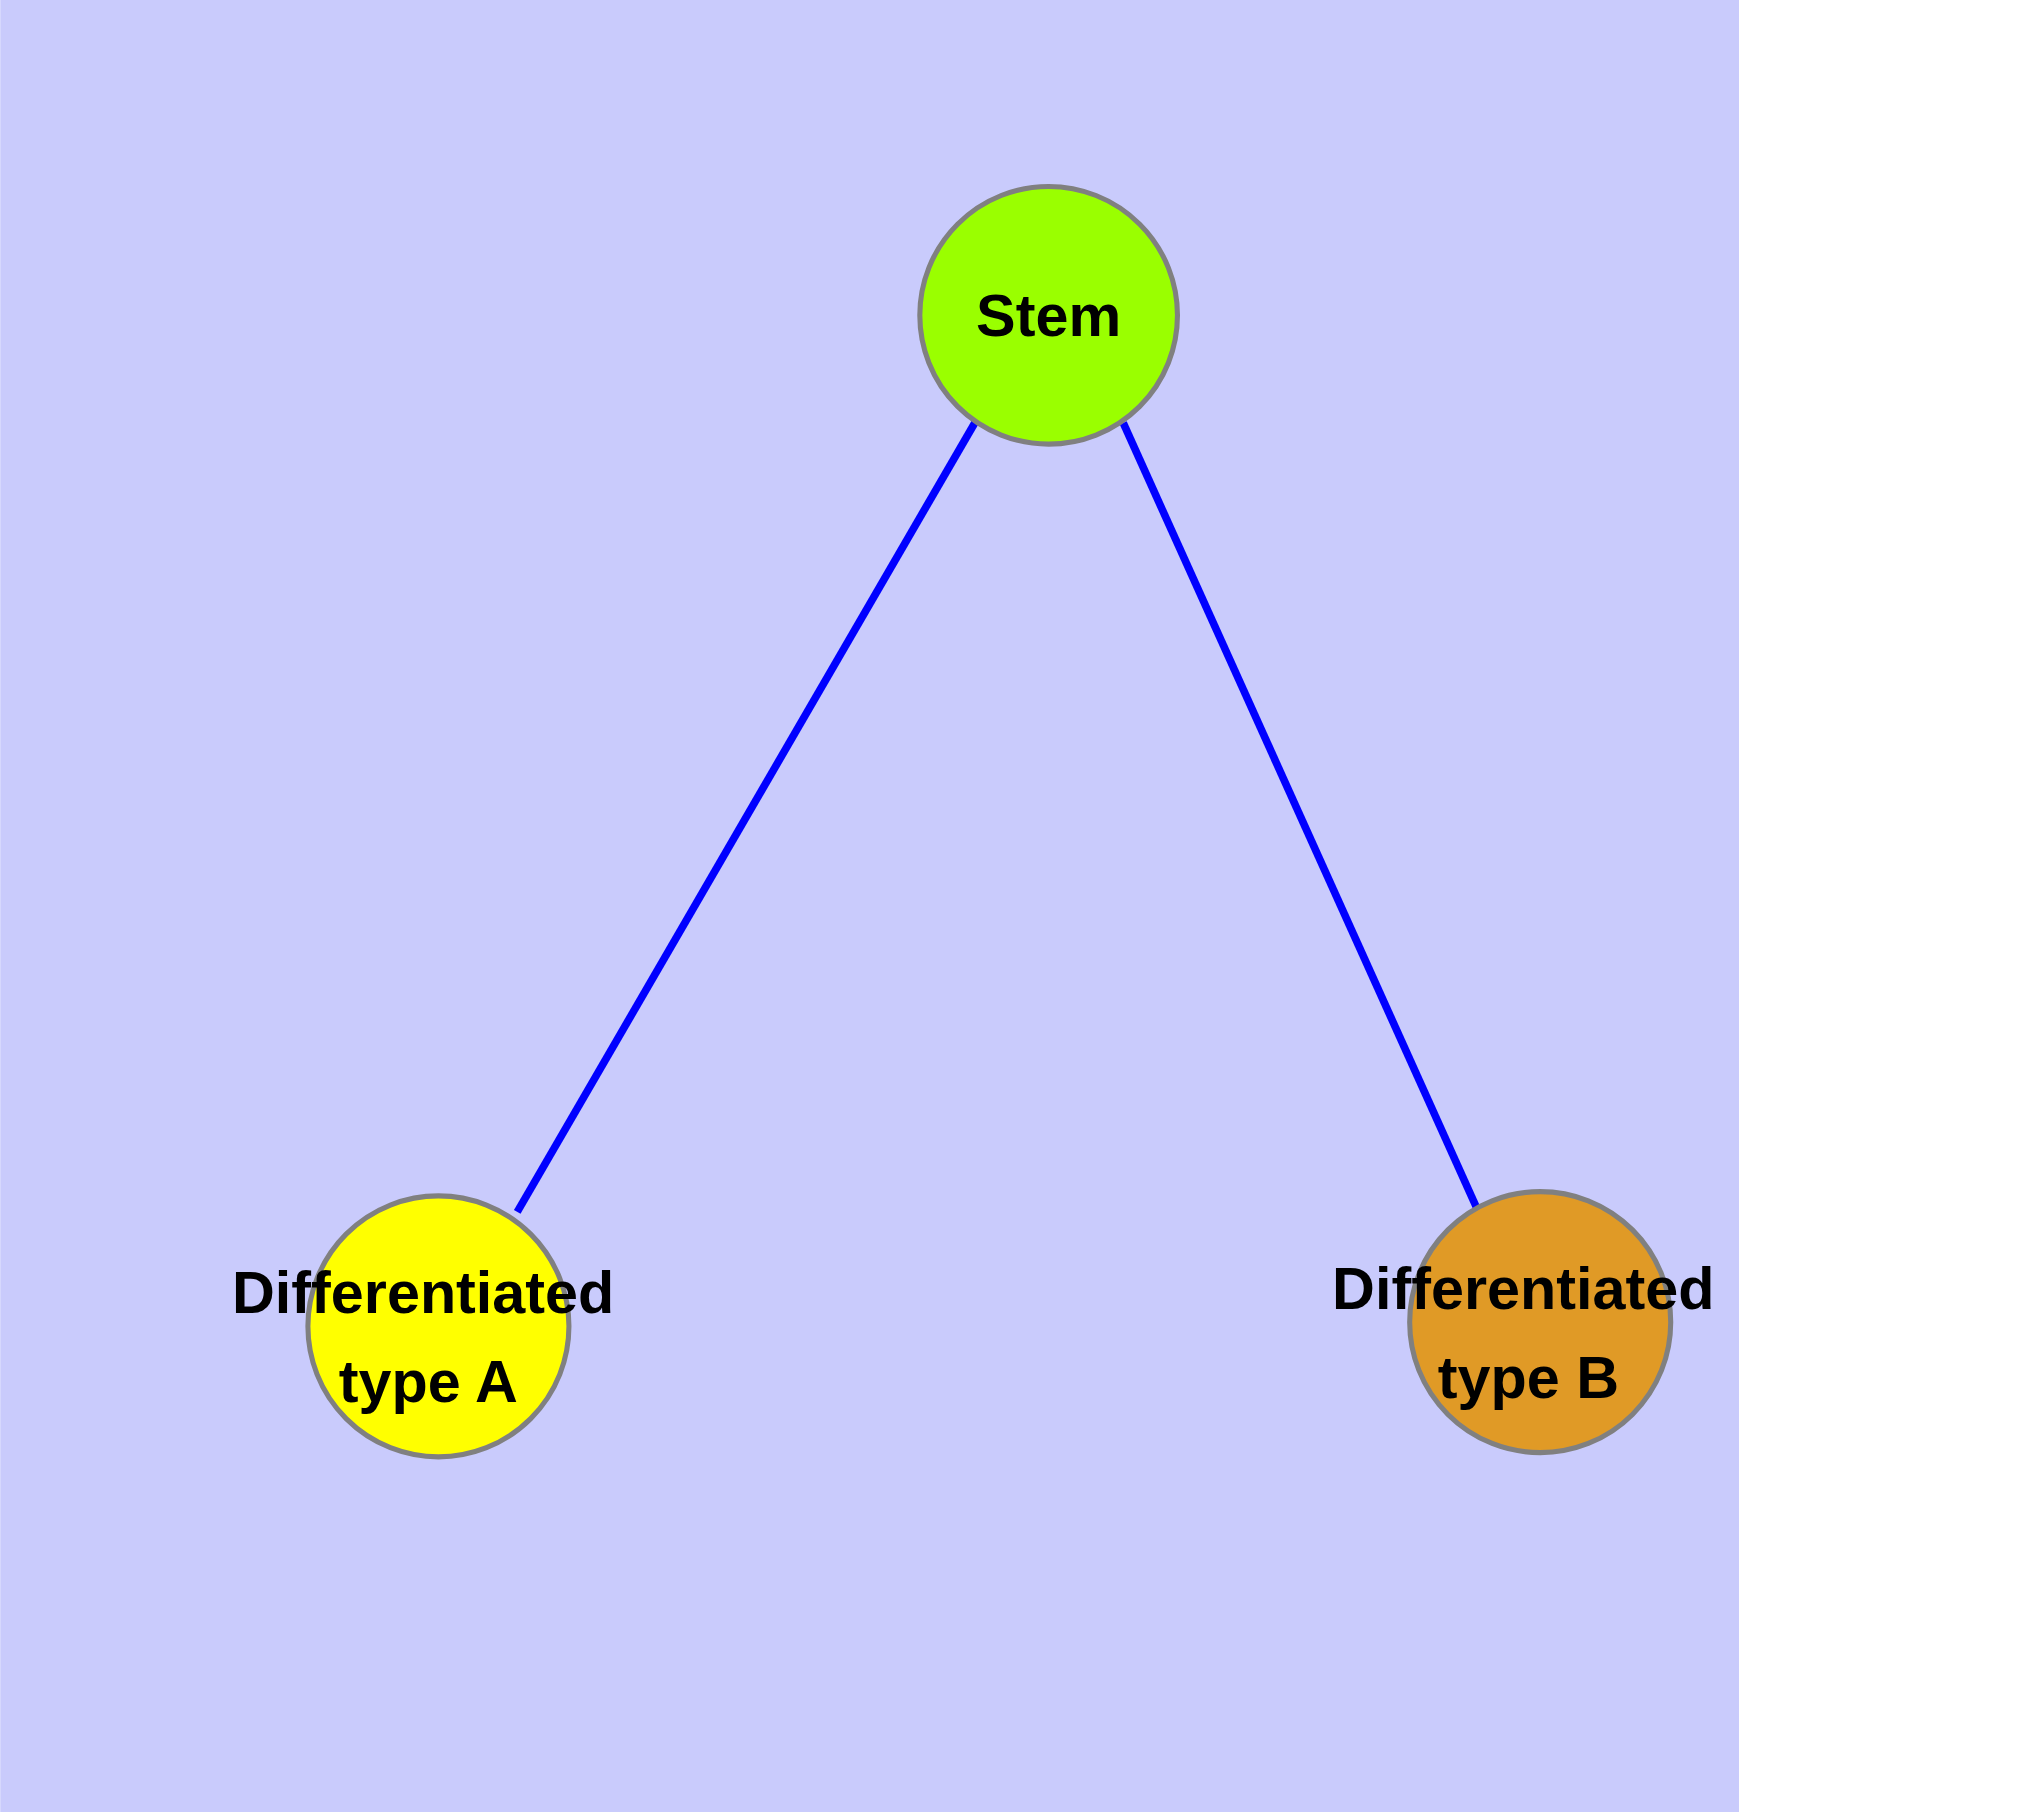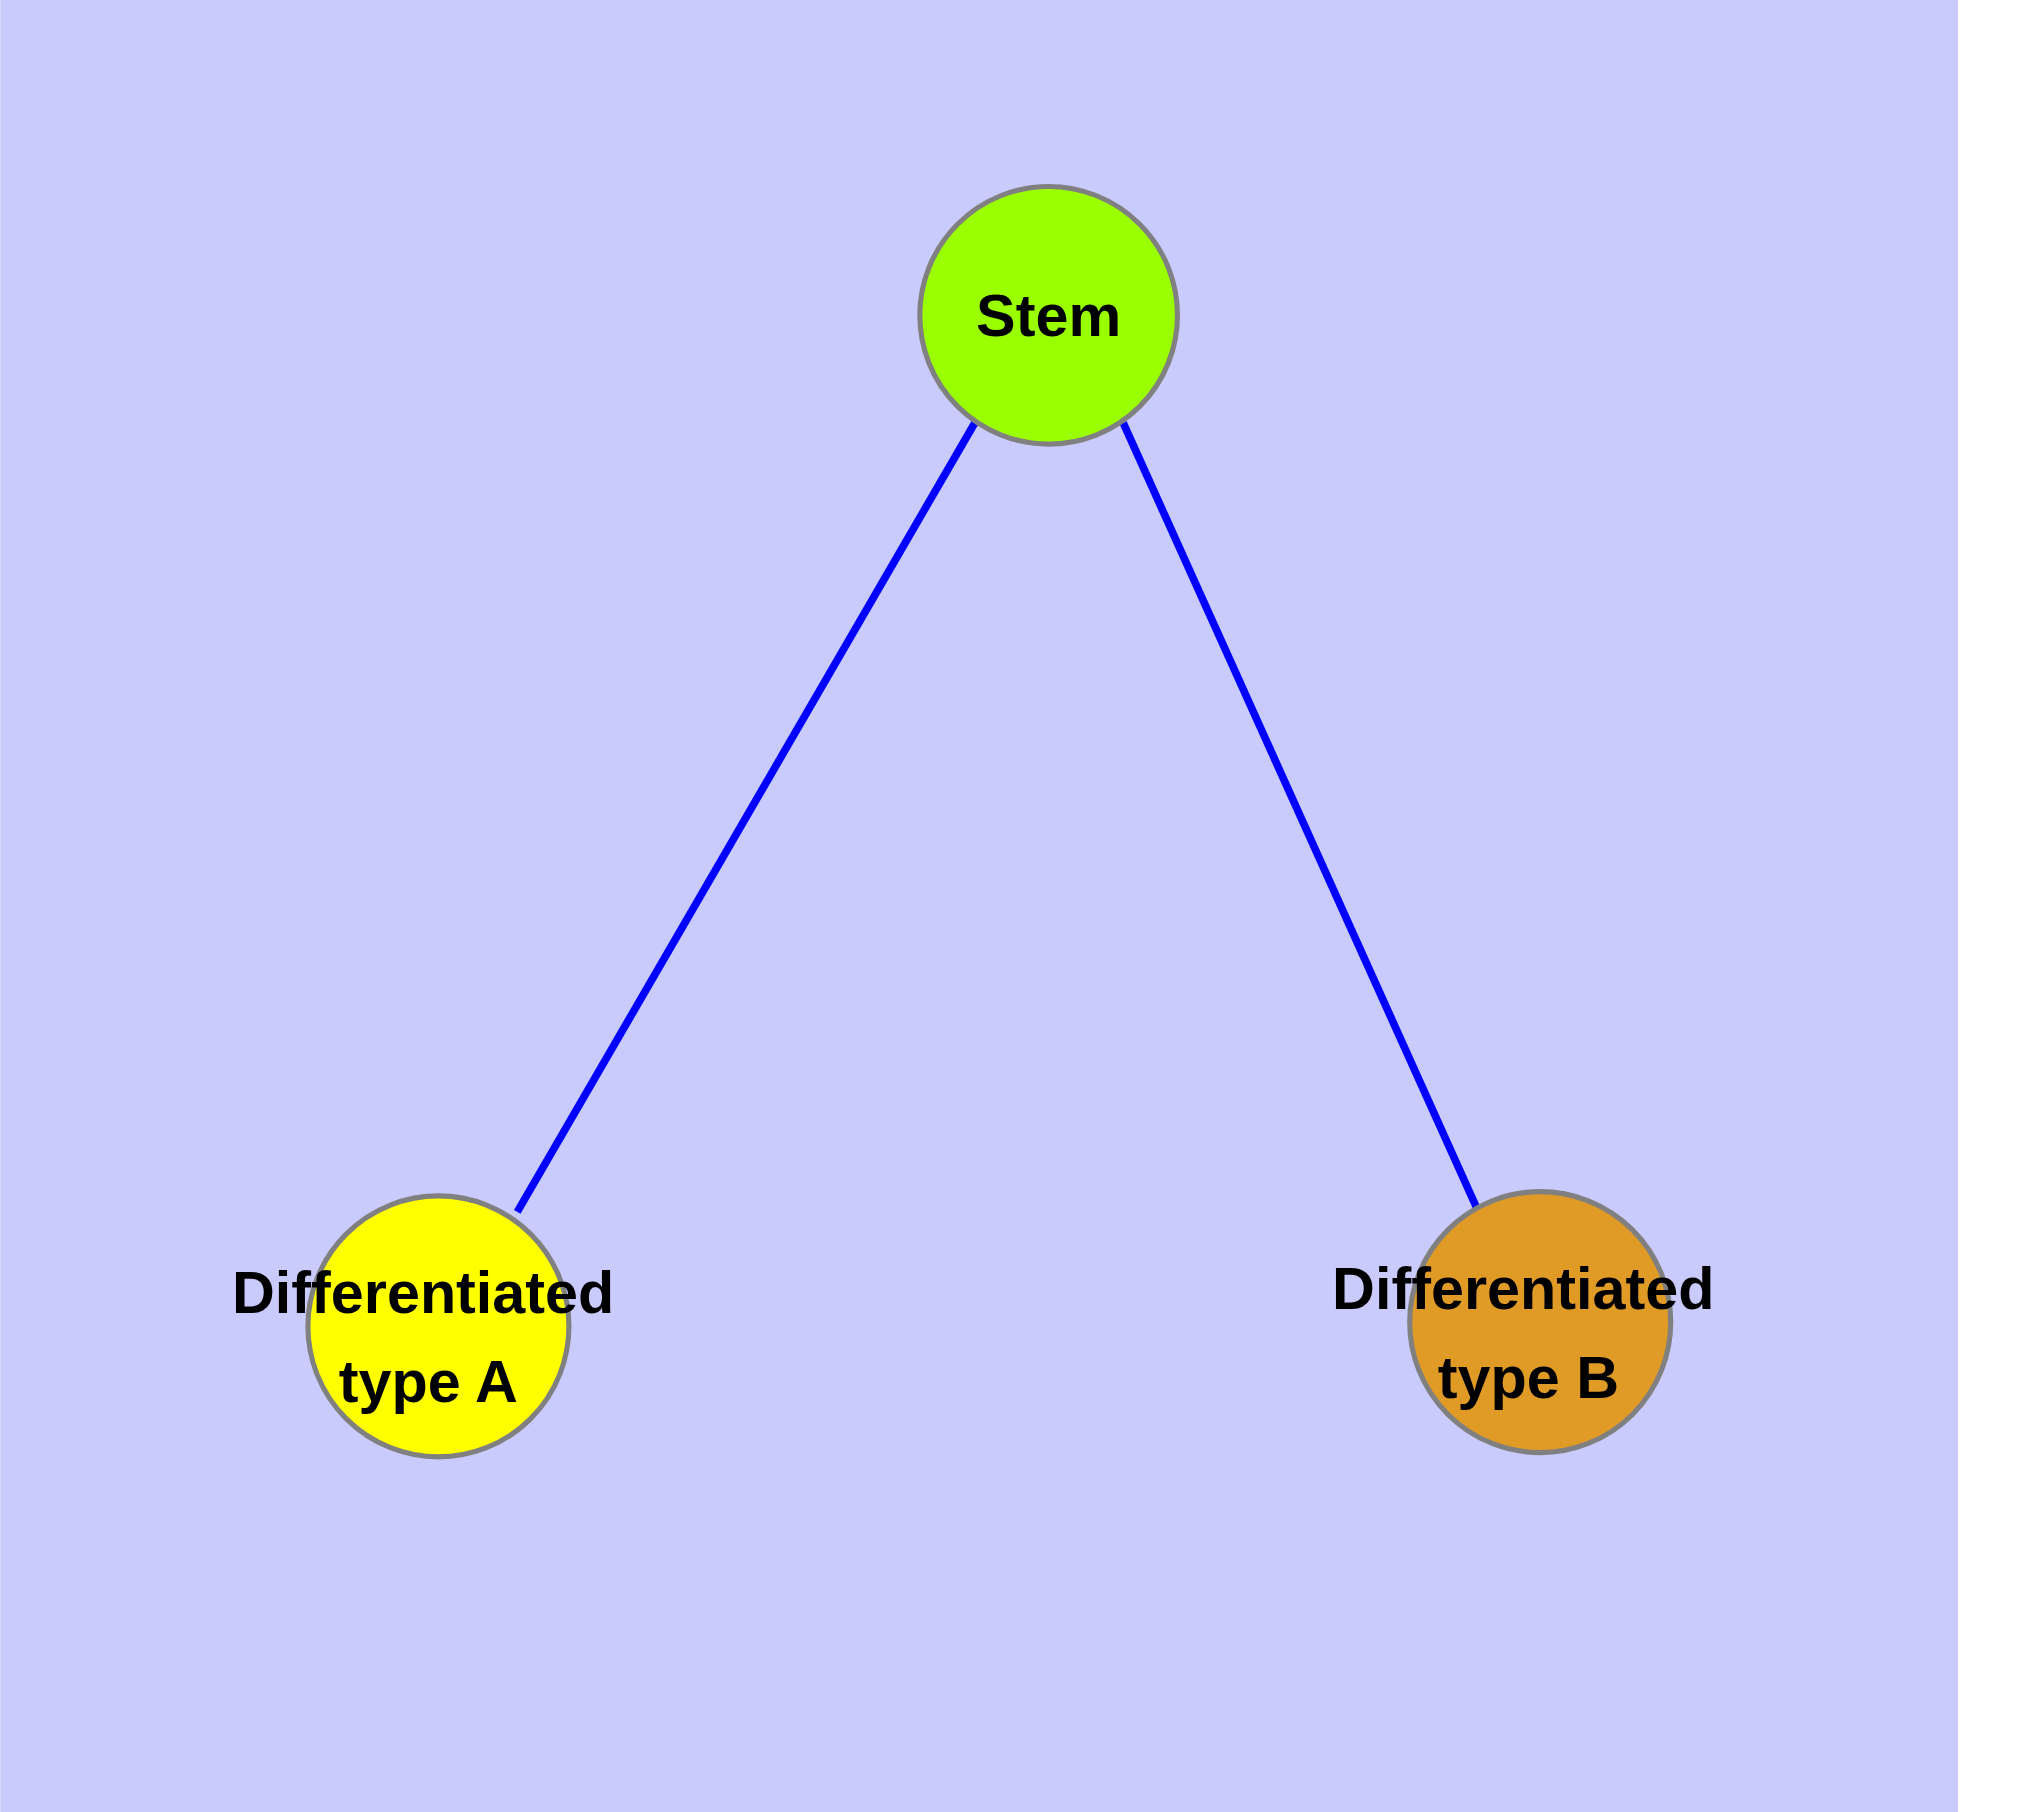--- a/index.html
+++ b/index.html
@@ -27,21 +27,21 @@
     font-family: "Liberation Sans", "DejaVu Sans", sans-serif;
     font-weight: bold;
     fill: #000000;
     text-anchor: middle;
     white-space: pre;
   }
 </style>
 </head>
 <body>
 
-<div id="canvas" style="width: 1958px; height: 1812px;">
+<div id="canvas" style="width: 1739px; height: 1812px;">
   <svg id="graph-svg" viewBox="0 0 2384 2138" xmlns="http://www.w3.org/2000/svg" style="width: 2021px; height: 1812px;">
 
     <rect id="bg-rect" x="0" y="0" width="2384" height="2138" fill="#c9cbfc"></rect>
 
     <g id="edges-group">
       <line id="edge-0" x1="1151" y1="497" x2="610" y2="1430" stroke="#0000ff" stroke-width="9" stroke-linecap="butt"></line>
       <line id="edge-1" x1="1325" y1="499" x2="1742" y2="1425" stroke="#0000ff" stroke-width="9" stroke-linecap="butt"></line>
     </g>
 
     <g id="nodes-group">

